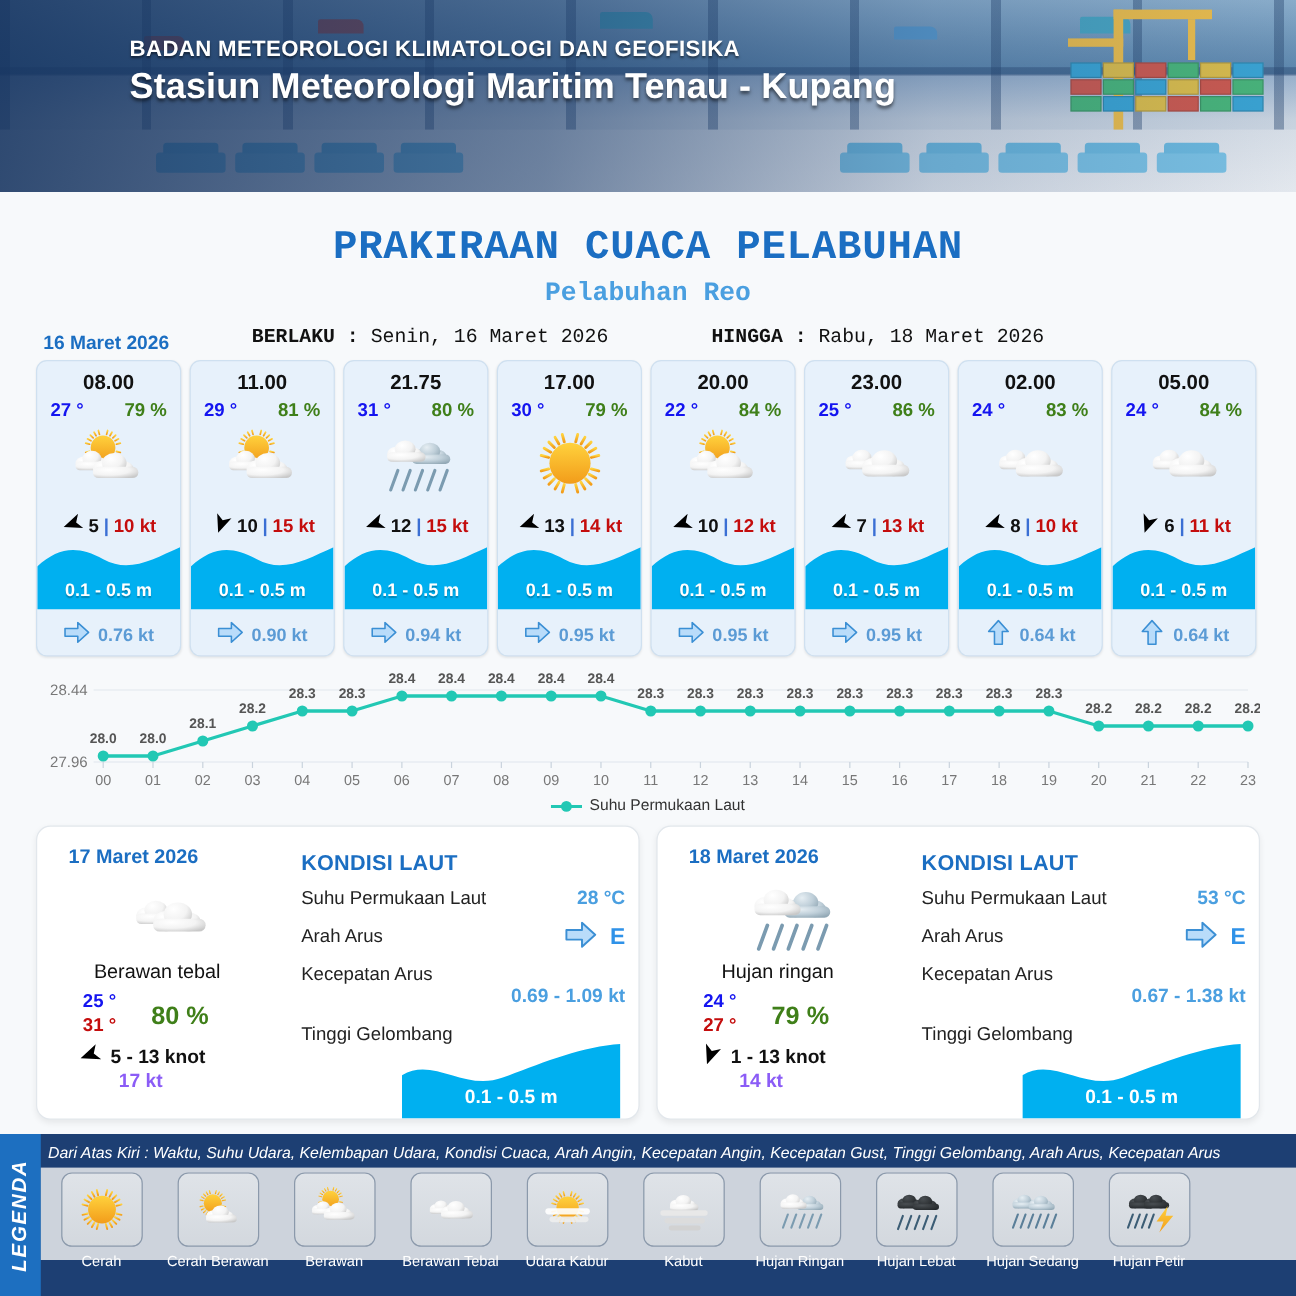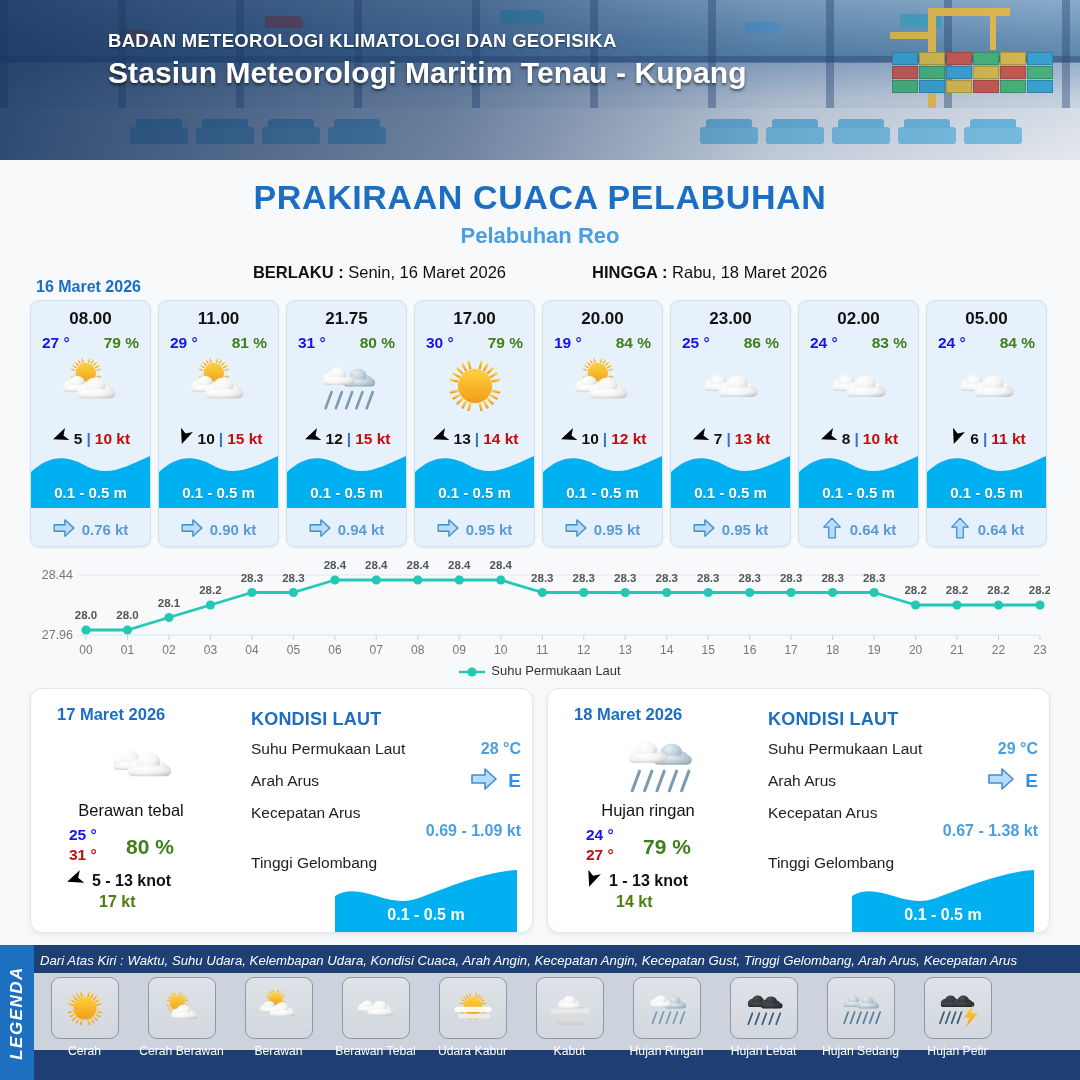--- a/index.html
+++ b/index.html
@@ -68,21 +68,21 @@
     background: repeating-linear-gradient(180deg,#1e9b45 0 3px, #ffffff 3px 5px);
     border-radius: 0 0 10px 10px; }
   .logo-txt { font-size:15px; font-weight:bold; color:#111; letter-spacing:.5px; margin-top:2px; }
 
   .hdr-text { position:absolute; left:108px; top:30px; z-index:6; color:#fff; }
   .h-line1 { font-size:18.5px; font-weight:bold; letter-spacing:.3px; text-shadow:0 1px 2px rgba(0,0,0,.55); }
   .h-line2 { font-size:30px; font-weight:bold; margin-top:4px; letter-spacing:.1px; text-shadow:0 2px 3px rgba(0,0,0,.55); }
   .h-line3 { font-size:15.5px; margin-top:7px; text-shadow:0 1px 2px rgba(0,0,0,.55); }
 
   
-  .title-wrap { text-align:center; margin-top:18px; }
+  .title-wrap { text-align:center; margin-top:28px;font-family:Liberation Mono, monospace; }
   .title-main { font-size:34px; font-weight:bold; color:#1b6ec2; letter-spacing:.6px; text-shadow:0 1px 0 #fff; }
   .title-sub { font-size:22px; font-weight:bold; color:#4a9fe0; margin-top:6px; }
   .valid-row { display:flex; justify-content:center; gap:86px; margin-top:14px; font-size:16.5px; color:#111; }
   .valid-row b { font-weight:bold; }
   .valid-row span { font-weight:normal; }
 
   
   .day-label { position:absolute; left:36px; top:278px; font-size:16px; font-weight:bold; color:#1b6ec2; }
 
   
@@ -125,21 +125,21 @@
     box-shadow:0 2px 5px rgba(0,0,0,.07); position:relative;
   }
   .p-date { position:absolute; left:26px; top:16px; font-size:16.5px; font-weight:bold; color:#1b6ec2; }
   .p-icon { position:absolute; left:40px; top:40px; width:140px; height:70px; display:flex; align-items:center; justify-content:center; }
   .p-cond { position:absolute; left:0; top:112px; width:200px; text-align:center; font-size:16.5px; color:#111; }
   .p-temps { position:absolute; left:38px; top:136px; font-size:15.5px; font-weight:bold; line-height:20px; }
   .p-tmin { color:#1414f0; }
   .p-tmax { color:#c40d0d; }
   .p-hum { position:absolute; left:95px; top:146px; font-size:21px; font-weight:bold; color:#3f7f19; }
   .p-wind { position:absolute; left:34px; top:180px; display:flex; align-items:center; gap:7px; font-size:16px; font-weight:bold; color:#111; }
-  .p-gust { position:absolute; left:68px; top:204px; font-size:16px; font-weight:bold; color:#4d7c0f; }
+  .p-gust { position:absolute; left:68px; top:204px; font-size:16px; font-weight:bold; color:#8b5cf6; }
 
   .p-right { position:absolute; left:220px; top:20px; width:270px; }
   .p-kl { font-size:18px; font-weight:bold; color:#1b6ec2; letter-spacing:.2px; }
   .p-row { position:relative; margin-top:10px; font-size:15.5px; color:#222; height:22px; }
   .p-val { position:absolute; right:0; top:0; font-size:16px; font-weight:bold; color:#4a9fe0; }
   .p-arrow-val { position:absolute; right:0; top:-4px; display:flex; align-items:center; gap:10px; }
   .p-e { font-size:19px; font-weight:bold; color:#2f92e8; }
   .p-speed { position:absolute; right:0; top:18px; font-size:16px; font-weight:bold; color:#4a9fe0; }
   .p-wave { position:absolute; right:4px; bottom:-56px; width:182px; height:62px; }
   .p-wave-txt { position:absolute; left:0; bottom:8px; width:100%; text-align:center; font-size:16px; font-weight:bold; color:#fff; }
@@ -547,21 +547,21 @@
     <div class="c-cur">
       <span><svg width="22" height="18" viewBox="0 0 26 22" style="transform:rotate(0deg)">
     <path d="M1 7 L14 7 L14 1 L25 11 L14 21 L14 15 L1 15 Z" fill="#b9dcfa" stroke="#3b8fd4" stroke-width="1.6" stroke-linejoin="round"></path>
           </svg></span>
       <span>0.95 kt</span>
     </div>
     </div>
     <div class="card">
     <div class="c-time">20.00</div>
     <div class="c-th">
-      <span class="c-temp">19 °</span>
+      <span class="c-temp">22 °</span>
       <span class="c-hum">84 %</span>
     </div>
     <div class="c-icon">
       <span><svg width="86" height="60" viewBox="0 0 100 70">
             <defs>
     <radialGradient id="cw5" cx="35%" cy="28%" r="80%">
       <stop offset="0" stop-color="#ffffff"></stop>
                 <stop offset="58%" stop-color="#f3f3f3"></stop>
                 <stop offset="100%" stop-color="#c9c9c9"></stop>
     </radialGradient>
@@ -1065,21 +1065,21 @@
     <path d="M12 2 L20 21 L12 16 L4 21 Z" fill="#000"></path>
           </svg></span>
       <span>1  - 13 knot</span>
     </div>
     <div class="p-gust">14 kt</div>
 
     <div class="p-right">
       <div class="p-kl">KONDISI LAUT</div>
       <div class="p-row">
         <span>Suhu Permukaan Laut</span>
-        <span class="p-val">29 °C</span>
+        <span class="p-val">53 °C</span>
       </div>
       <div class="p-row">
         <span>Arah Arus</span>
         <span class="p-arrow-val">
           <span><svg width="28" height="22" viewBox="0 0 26 22" style="transform:rotate(0deg)">
     <path d="M1 7 L14 7 L14 1 L25 11 L14 21 L14 15 L1 15 Z" fill="#b9dcfa" stroke="#3b8fd4" stroke-width="1.6" stroke-linejoin="round"></path>
               </svg></span>
           <span class="p-e">E</span>
         </span>
       </div>

